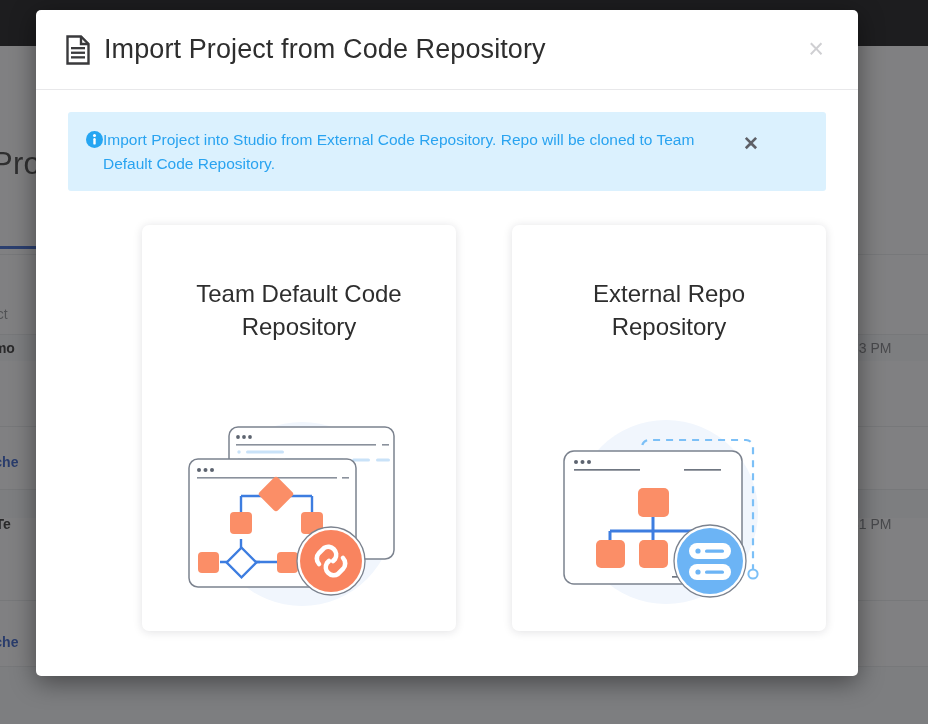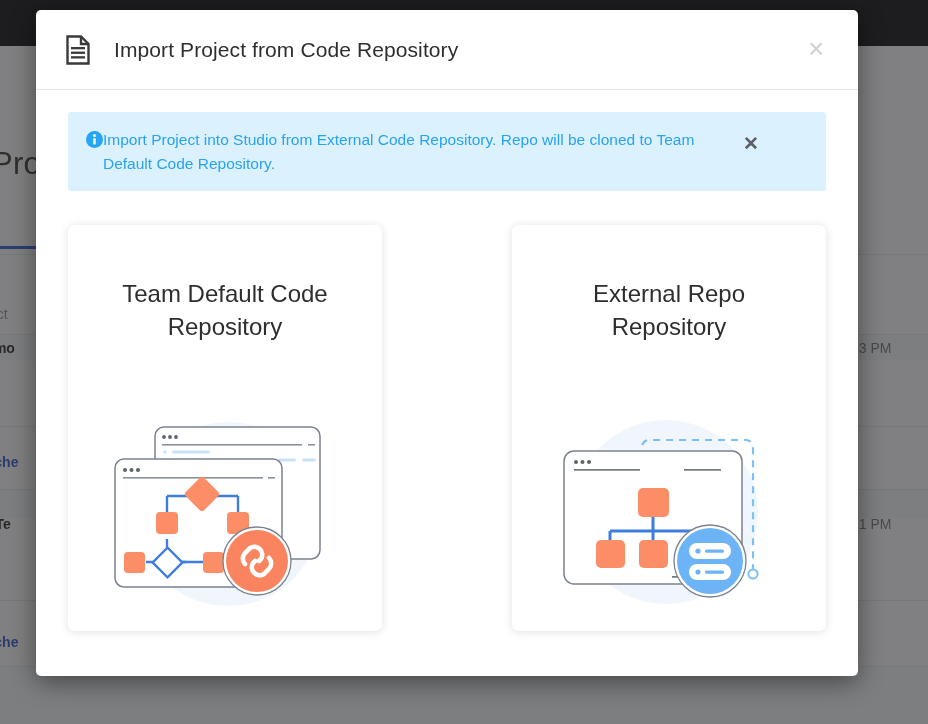--- a/index.html
+++ b/index.html
@@ -48,23 +48,22 @@
     overflow: hidden;
     display: flex; flex-direction: column;
   }
   .modal-header {
     height: 80px; flex: none;
     border-bottom: 1px solid #e8e8ea;
     display: flex; align-items: center; padding: 0 26px 0 30px;
   }
   .doc-icon { flex: none; width: 24px; height: 30px; margin-right: 14px; }
   .modal-title {
-    font-size: 21px; color: #2e2e2e; font-weight: normal; letter-spacing: .1px;
+    font-size: 27px; color: #2e2e2e; font-weight: normal; letter-spacing: .1px;
     white-space: nowrap;
-    margin-left: 10px;
   }
   .modal-close {
     margin-left: auto; font-size: 27px; color: #cfcfd2; line-height: 1;
     cursor: pointer; padding: 4px 8px; user-select: none;
   }
 
   .modal-body { flex: 1 1 auto; padding: 22px 32px 0 32px; }
 
   .alert {
     background: #dbf1fe; border-radius: 3px;
@@ -77,21 +76,21 @@
     flex: 1 1 auto; color: #29a3f0; font-size: 15.5px; line-height: 1.52;
     max-width: 640px;
   }
   .alert-close {
     flex: none; color: #5e6067; font-size: 19px; font-weight: bold;
     line-height: 1; cursor: pointer; margin-top: 6px; user-select: none;
   }
 
   .cards {
     margin-top: 34px;
-    display: flex; justify-content: space-between; gap: 56px;
+    display: flex; justify-content: flex-end; gap: 56px;
   }
   .card {
     width: 314px; height: 406px;
     background: #fff; border-radius: 7px;
     box-shadow: 0 1px 10px rgba(20,25,40,.13);
     display: flex; flex-direction: column; align-items: center;
     padding-top: 52px; cursor: pointer;
   }
   .card-title {
     font-size: 24px; color: #2e2e2e; text-align: center; line-height: 1.38;

